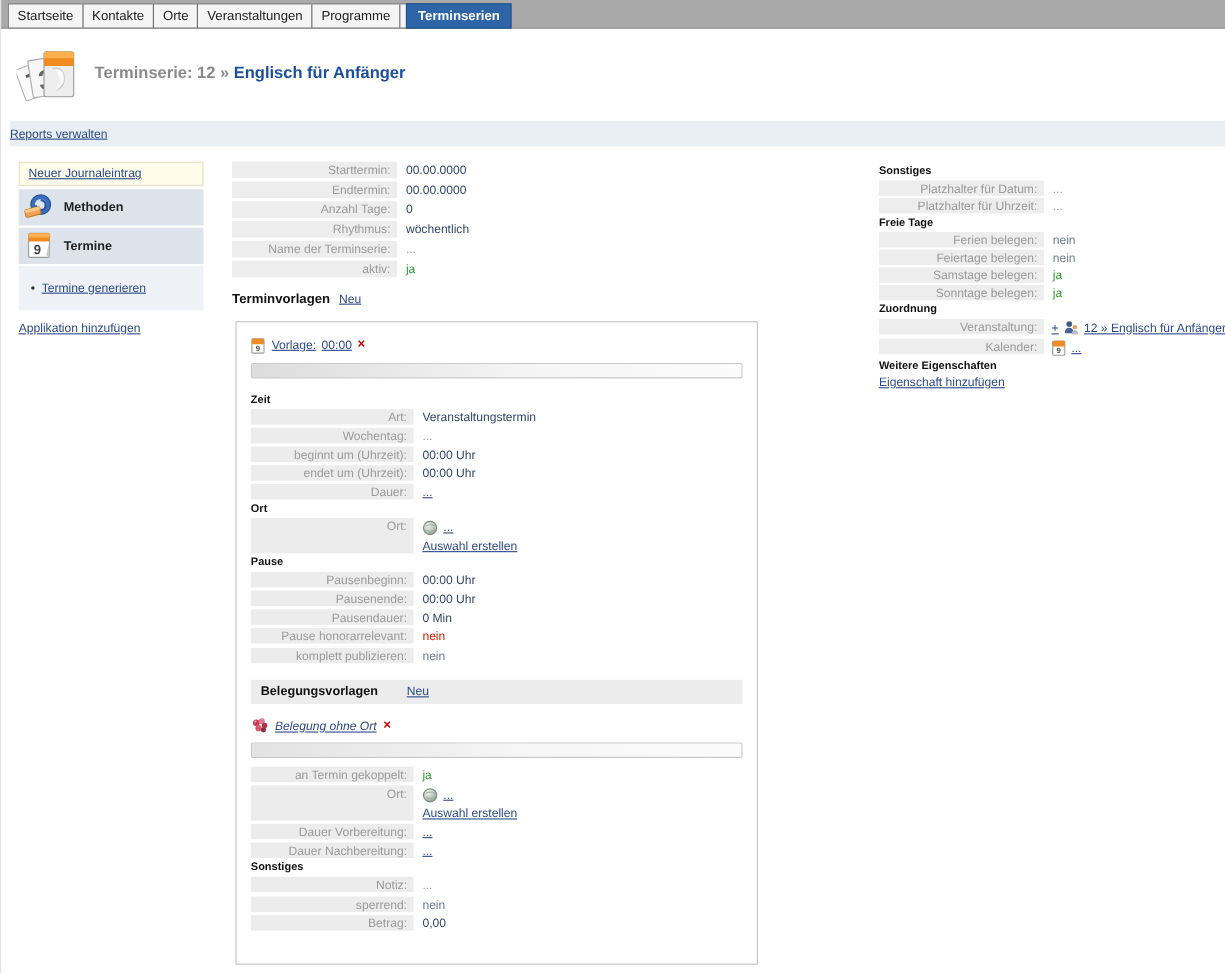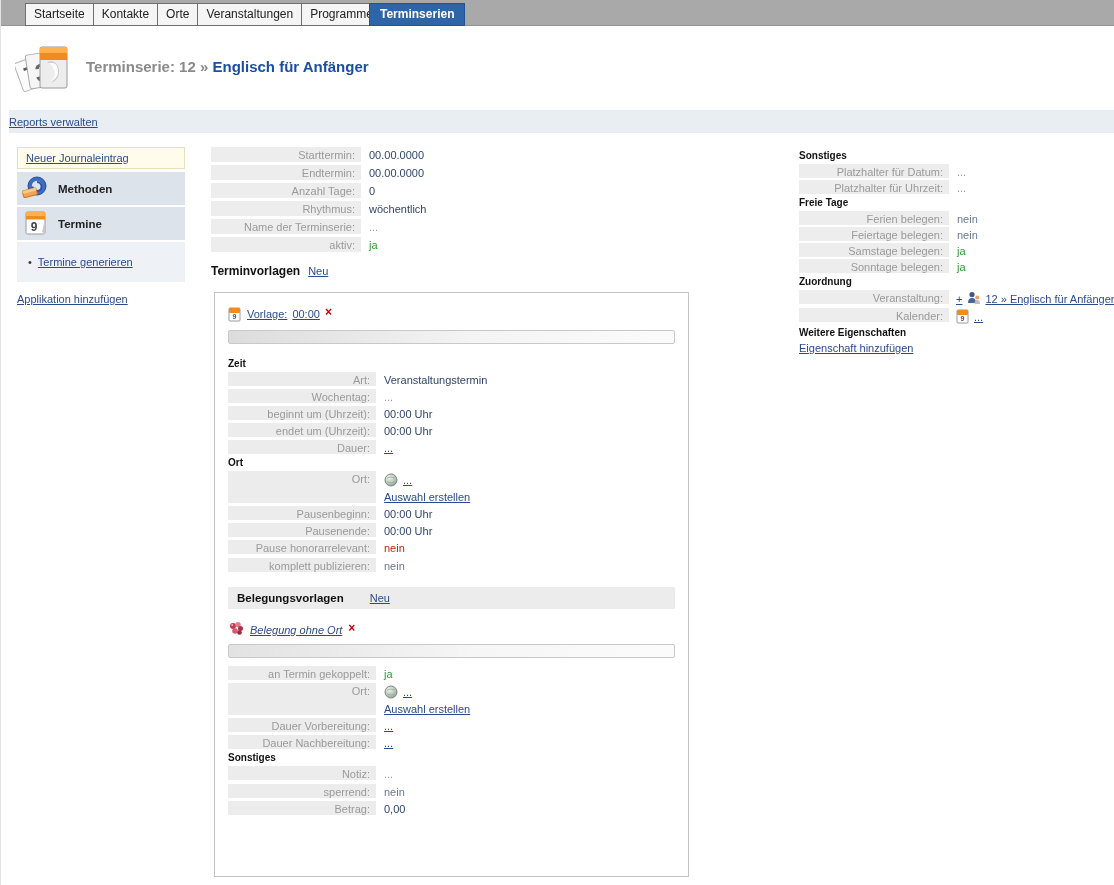--- a/index.html
+++ b/index.html
@@ -6,21 +6,21 @@
     --accent:#2e64a8; --navy:#31456b; --green:#2e9b2e; --red:#cc2200;
     --gray:#9a9a9a; --slate:#6b7a94; --link:#2b4a8c;
     --title-gray:#8a8a8a; --title-blue:#1a4fa0;
   }
   html,body{margin:0;padding:0;background:#fff;}
   body{font-family:"Liberation Sans",sans-serif;font-size:11px;color:#222;}
   .page{position:relative;width:1114px;height:885px;background:#fff;overflow:hidden;border-left:1px solid #e2e2e2;}
 
   
   .topnav{position:absolute;top:0;left:0;right:0;height:25px;background:#a9a9a9;border-bottom:1px solid #939393;}
-  .tabs{position:absolute;left:24px;top:3px;display:flex;text-align:right;}
+  .tabs{position:absolute;left:6px;top:3px;display:flex;text-align:right;}
   .tab{background:#f5f5f5;border:1px solid #6f6f6f;margin-left:-1px;padding:3px 8px 4px;font-size:12px;color:#222;cursor:pointer;white-space:nowrap;}
   .tab:first-child{margin-left:0;}
   .tab-active{position:absolute;left:368px;top:3px;background:var(--accent);border:1px solid #24528c;color:#fff;font-weight:bold;padding:3px 10px 4px;font-size:12px;cursor:pointer;}
 
   
   .big-icon{position:absolute;left:14px;top:40px;}
   .page-title{position:absolute;left:85px;top:58px;font-size:15px;font-weight:bold;white-space:nowrap;}
   .t-prefix,.t-sep{color:var(--title-gray);}
   .t-name{color:var(--title-blue);}
 
@@ -250,27 +250,32 @@
               <circle cx="7" cy="7" r="6" fill="url(#gl1)" stroke="#7a8a80"></circle>
               <path d="M3 5 q4 -2 8 0 M3 9 q4 2 8 0" stroke="#9aa89e" fill="none" stroke-width="0.8"></path>
             </svg>
           </span>
           <span class="lnk">...</span>
         </span>
         <span class="lnk">Auswahl erstellen</span>
       </div>
     </div>
 
+    <div class="sec-hd">Pause</div>
     <div class="row">
       <div class="lbl">Pausenbeginn:</div>
       <div class="val v-navy">00:00 Uhr</div>
     </div>
     <div class="row">
       <div class="lbl">Pausenende:</div>
       <div class="val v-navy">00:00 Uhr</div>
+    </div>
+    <div class="row">
+      <div class="lbl">Pausendauer:</div>
+      <div class="val v-navy">0 Min</div>
     </div>
     <div class="row">
       <div class="lbl">Pause honorarrelevant:</div>
       <div class="val v-red">nein</div>
     </div>
     <div class="row mt4">
       <div class="lbl">komplett publizieren:</div>
       <div class="val v-slate">nein</div>
     </div>
 

